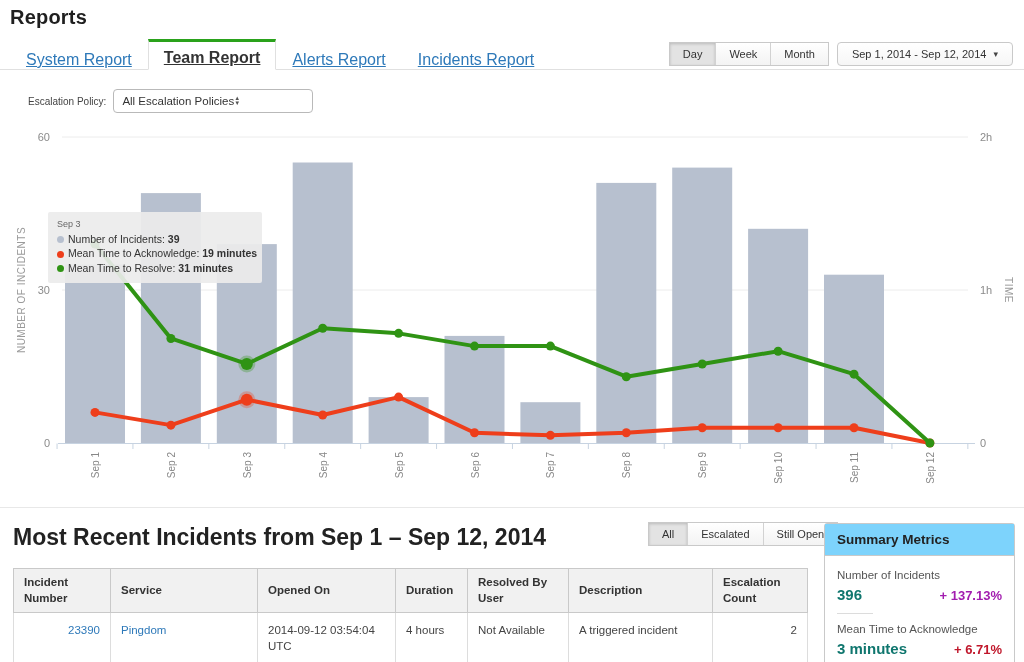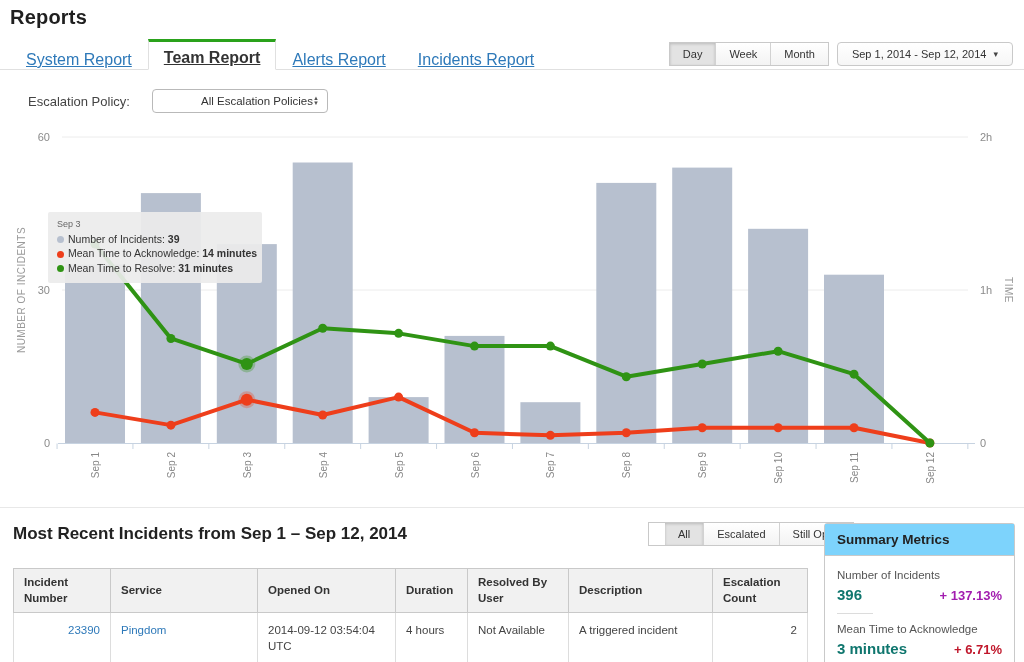--- a/index.html
+++ b/index.html
@@ -25,40 +25,40 @@
   .seg .seg-btn{font-size:11px;color:#333;padding:5px 13px;background:linear-gradient(#fff,#f3f3f3);
        border:none;border-left:1px solid #d2d2d2;cursor:pointer;font-family:inherit;}
   .seg .seg-btn:first-child{border-left:none;}
   .seg .seg-btn.selected{background:#e3e3e3;box-shadow:inset 0 1px 3px rgba(0,0,0,.18);}
   #date-range-btn{font-size:11px;color:#333;padding:5px 14px;border:1px solid #c9c9c9;border-radius:4px;
        background:linear-gradient(#fff,#f6f6f6);display:flex;align-items:center;gap:7px;cursor:pointer;font-family:inherit;}
   #date-range-btn .caret{font-size:9px;color:#444;}
 
   
   #filter-row{left:28px;top:89px;display:flex;align-items:center;}
-  #filter-row label{font-size:13px;color:#444;margin-right:22px;}
-  #policy-select{width:176px;box-sizing:border-box;border:1px solid #b9b9b9;border-radius:4px;background:#fff;
-       font-size:11.5px;color:#333;padding:5px 8px;display:flex;justify-content:flex-end;align-items:center;cursor:pointer;}
+  #filter-row label{font-size:10px;color:#444;margin-right:7px;}
+  #policy-select{width:200px;box-sizing:border-box;border:1px solid #b9b9b9;border-radius:4px;background:#fff;
+       font-size:11.5px;color:#333;padding:5px 8px;display:flex;justify-content:flex-start;align-items:center;cursor:pointer;}
   #policy-select .stepper{display:flex;flex-direction:column;font-size:6px;line-height:5px;color:#555;}
 
   
   #chart{left:0;top:125px;width:1024px;height:377px;}
   #tooltip{left:48px;top:87px;width:196px;background:rgba(236,236,236,.92);border-radius:2px;
        padding:6px 9px 7px 9px;font-size:10.5px;line-height:1.4;color:#333;}
   #tooltip .tt-date{font-size:9px;color:#666;margin-bottom:1px;}
   .tt-row{white-space:nowrap;}
   .tt-bullet{display:inline-block;width:7px;height:7px;border-radius:50%;margin-right:4px;vertical-align:-0.5px;}
   .axis-text{font-size:11px;fill:#8b8b8b;}
   .cat-text{font-size:10px;fill:#878787;}
   .axis-title{font-size:10px;fill:#9a9a9a;letter-spacing:.5px;}
 
   
   #section-divider{left:0;right:0;top:507px;border-top:1px solid #e8e8e8;}
-  #incidents-heading{left:13px;top:524px;font-size:17px;font-weight:800;color:#222;}
-  #incident-filters{left:648px;top:522px;padding-left:16px;}
+  #incidents-heading{left:13px;top:524px;font-size:23px;font-weight:800;color:#222;}
+  #incident-filters{left:648px;top:522px;}
 
   
   #incidents-table{left:13px;top:568px;border-collapse:collapse;background:#fff;table-layout:fixed;width:794px;}
   #incidents-table th{background:#f1f1f1;border:1px solid #c9c9c9;font-size:11.5px;font-weight:bold;color:#333;
        text-align:left;padding:6px 10px;vertical-align:middle;line-height:1.35;}
   #incidents-table td{border:1px solid #ddd;font-size:11.5px;color:#444;padding:9px 10px 15px 10px;
        vertical-align:top;line-height:1.4;word-wrap:break-word;}
   #incidents-table .al-right{text-align:right;}
   #incidents-table .link{color:#2e79b9;cursor:pointer;}
 
@@ -183,21 +183,21 @@
       <circle cx="626.3000000000001" cy="251.7" r="4.5" fill="#2f9314"></circle>
       <circle cx="702.2" cy="238.95" r="4.5" fill="#2f9314"></circle>
       <circle cx="778.1" cy="226.2" r="4.5" fill="#2f9314"></circle>
       <circle cx="854" cy="249.14999999999998" r="4.5" fill="#2f9314"></circle>
       <circle cx="929.9000000000001" cy="318" r="4.5" fill="#2f9314"></circle>
     </svg>
   <div class="abs" id="tooltip">
     <div class="tt-date">Sep 3</div>
     <div id="tooltip-rows">
         <div class="tt-row"><span class="tt-bullet" style="background: rgb(183, 192, 207);"></span><span>Number of Incidents: </span><b>39</b></div>
-        <div class="tt-row"><span class="tt-bullet" style="background: rgb(238, 62, 27);"></span><span>Mean Time to Acknowledge: </span><b>14 minutes</b></div>
+        <div class="tt-row"><span class="tt-bullet" style="background: rgb(238, 62, 27);"></span><span>Mean Time to Acknowledge: </span><b>19 minutes</b></div>
         <div class="tt-row"><span class="tt-bullet" style="background: rgb(47, 147, 20);"></span><span>Mean Time to Resolve: </span><b>31 minutes</b></div>
       </div>
   </div>
 </div>
 
 <div class="abs" id="section-divider"></div>
 <div class="abs" id="incidents-heading">Most Recent Incidents from Sep 1 – Sep 12, 2014</div>
 <div class="abs seg" id="incident-filters">
     <button class="seg-btn selected">All</button>
     <button class="seg-btn">Escalated</button>

